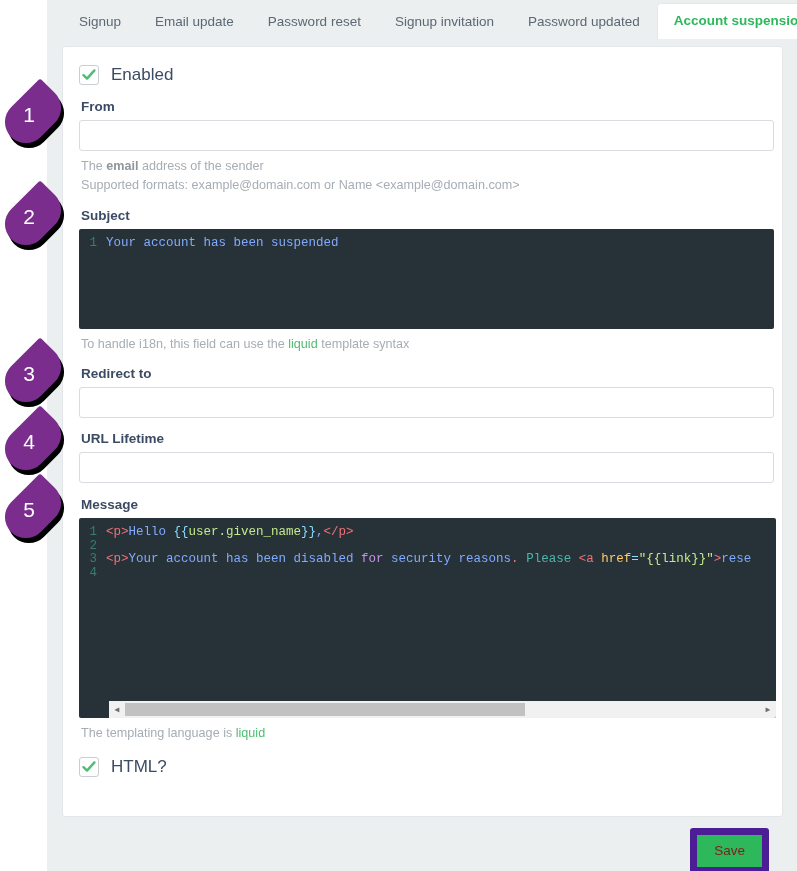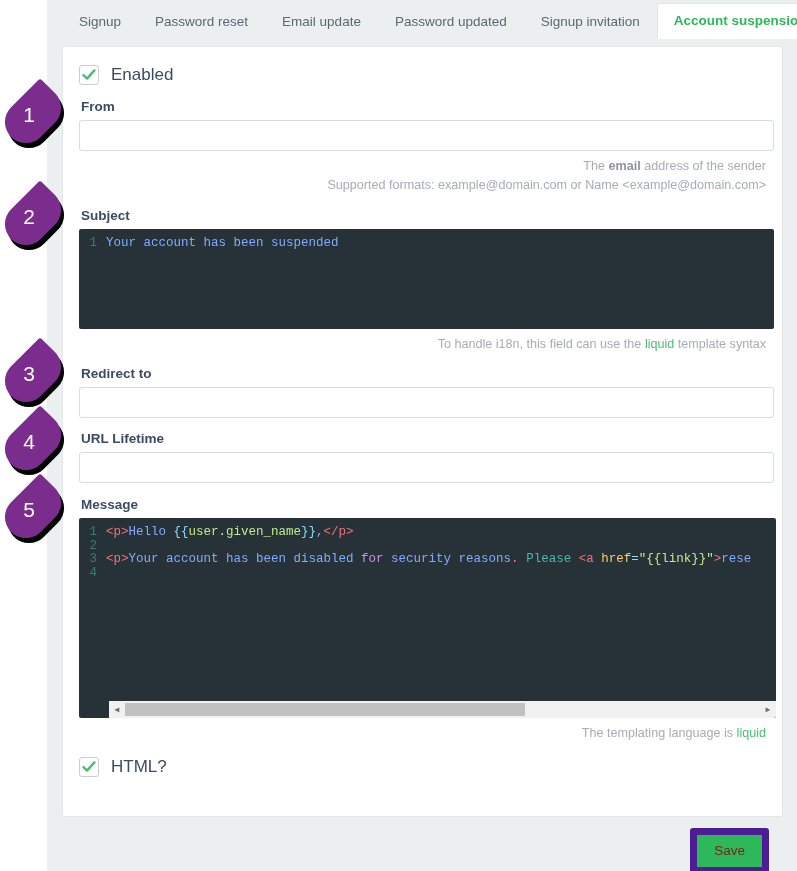--- a/index.html
+++ b/index.html
@@ -83,21 +83,20 @@
     background: #fff; outline: none;
     font-size: 13.5px; color: #3c4b64;
     font-family: "Liberation Sans", sans-serif;
     padding: 4px 10px;
   }
 
   .help {
     font-size: 12.6px; color: #a6adb4;
     line-height: 19px;
     margin: 6px 0 0 2px;
-    text-align: right;
   }
   .help b { color: #8e959c; font-weight: bold; }
   .help .lnk { color: #4dbd74; }
 
   
   .editor {
     background: #263238;
     border-radius: 2px;
     overflow: hidden;
     position: relative;
@@ -187,30 +186,30 @@
 
 <div id="page">
 
   <div id="app-canvas"></div>
 
   <div id="tabs">
     <div class="tab">
       <span>Signup</span>
     </div>
     <div class="tab">
+      <span>Email update</span>
+    </div>
+    <div class="tab">
       <span>Password reset</span>
     </div>
     <div class="tab">
-      <span>Email update</span>
+      <span>Signup invitation</span>
     </div>
     <div class="tab">
       <span>Password updated</span>
-    </div>
-    <div class="tab">
-      <span>Signup invitation</span>
     </div>
     <div class="tab active">
       <span>Account suspension</span>
     </div>
   </div>
 
   <div id="card">
     <div id="card-body">
 
       <div class="check-row">

